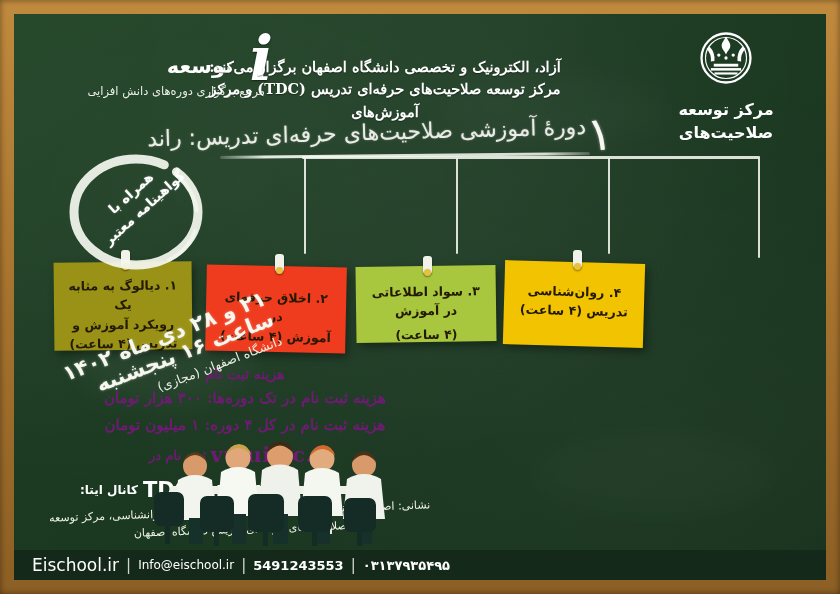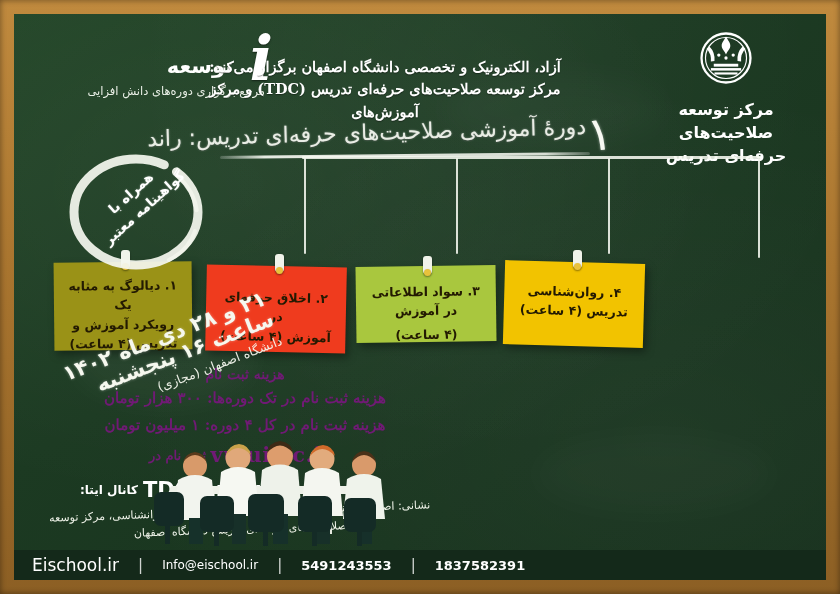--- a/index.html
+++ b/index.html
@@ -91,21 +91,21 @@
   
   .tg{position:absolute;right:455px;top:478px;width:305px;text-align:left;color:#fff;}
   .tg-line{font-size:12px;font-weight:bold;display:inline-block;vertical-align:middle;}
   .tg-handle{font-family:"DejaVu Sans","Liberation Sans",sans-serif;font-size:21px;font-weight:bold;
              vertical-align:middle;letter-spacing:-.2px;}
   .addr{position:absolute;right:400px;top:503px;width:400px;text-align:center;color:#eef2e8;
         font-size:11px;line-height:1.6;transform:rotate(-2deg);}
 
   
   .botbar{position:absolute;left:14px;right:14px;bottom:14px;height:30px;background:#14291a;
-          display:flex;align-items:center;justify-content:flex-start;gap:12px;padding:0 18px;
+          display:flex;align-items:center;justify-content:flex-start;gap:0;padding:0 18px;
           box-sizing:border-box;color:#fff;direction:ltr;}
   .botbar .site{font-size:17px;font-family:"DejaVu Sans","Liberation Sans",sans-serif;}
   .botbar .sep{opacity:.8;margin:0 7px;font-size:15px;}
   .botbar .mail{font-size:12px;text-align:center;}
   .botbar .tel{font-size:13px;font-weight:bold;}
 
   
   .illus{position:absolute;left:140px;bottom:42px;width:290px;height:120px;}
 </style>
 </head>
@@ -141,21 +141,20 @@
           <path d="M29 64 h42 v3.5 h-42 z"></path>
           <path d="M34 70 h32 v3 h-32 z"></path>
           <circle cx="40" cy="46" r="2.3"></circle>
           <circle cx="60" cy="46" r="2.3"></circle>
           <circle cx="50" cy="50" r="2.3"></circle>
         </g>
       </svg>
     </div>
     <div class="uni-txt">
       <div>مرکز توسعه صلاحیت‌های</div>
-      <div>حرفه‌ای تدریس</div>
     </div>
   </div>
 
   <div class="headline">
     <div>آزاد، الکترونیک و تخصصی دانشگاه اصفهان برگزار می‌کند:</div>
     <div>مرکز توسعه صلاحیت‌های حرفه‌ای تدریس  (TDC) و مرکز آموزش‌های</div>
   </div>
 
   <div class="title-wrap">
     <div class="chalk-title">دورۀ آموزشی صلاحیت‌های حرفه‌ای تدریس: راند</div>
@@ -284,15 +283,15 @@
     </svg>
   </div>
 
   <div class="botbar">
     <span class="site">Eischool.ir</span>
     <span class="sep">|</span>
     <span class="mail">Info@eischool.ir</span>
     <span class="sep">|</span>
     <span class="tel">5491243553</span>
     <span class="sep">|</span>
-    <span class="tel">1837582391</span>
+    <span class="tel">۰۳۱۳۷۹۳۵۴۹۵</span>
   </div>
 </div>
 
 </body></html>

